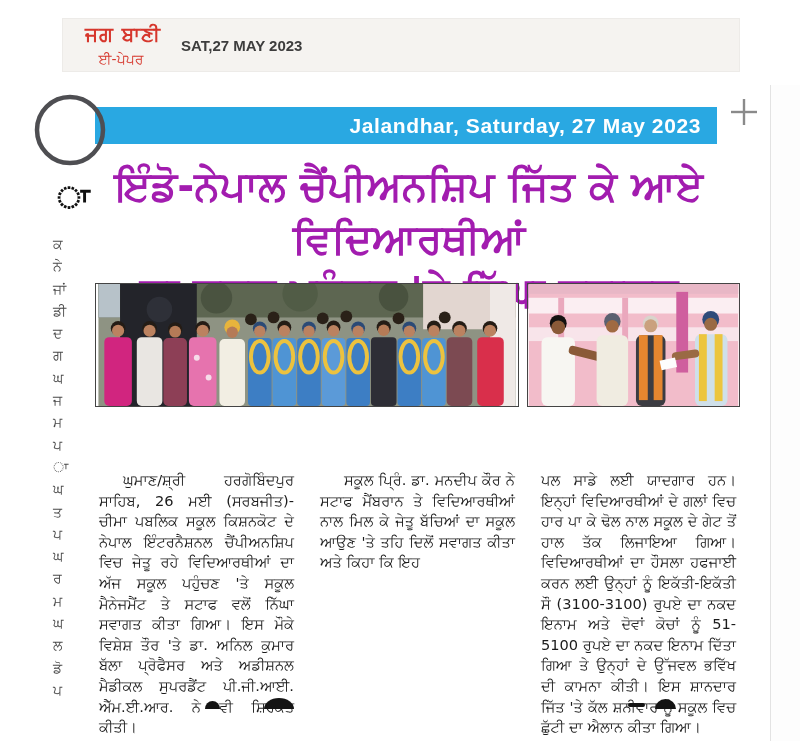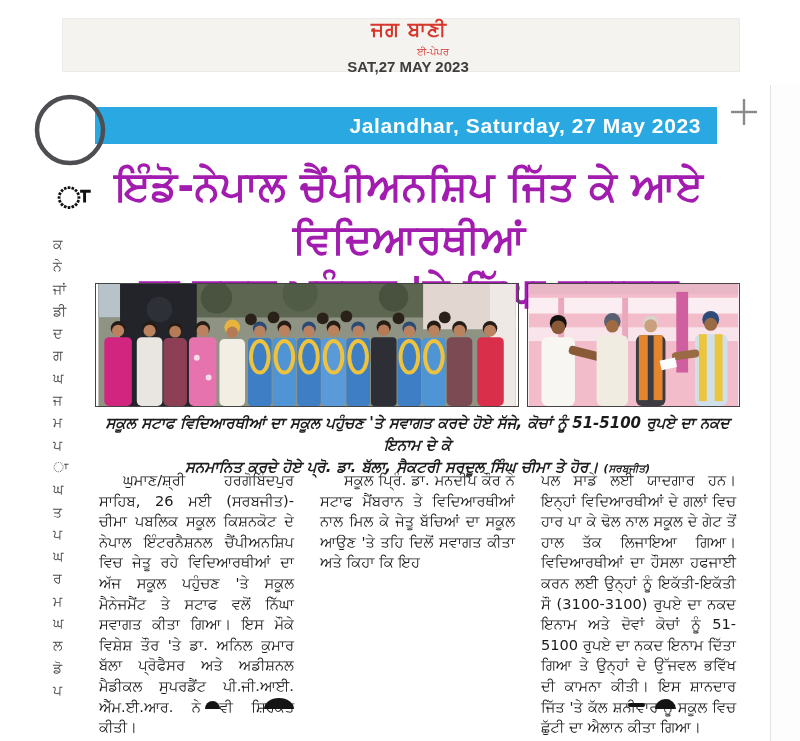--- a/index.html
+++ b/index.html
@@ -6,24 +6,24 @@
   .canvas{
     position:relative;width:800px;height:741px;background:#ffffff;
     overflow:hidden;font-family:"DejaVu Sans","Liberation Sans",sans-serif;
   }
   
   .right-strip{position:absolute;left:770px;top:85px;width:30px;height:656px;
     background:#fdfdfd;border-left:1px solid #e3e3e3;}
   
   .topbar{position:absolute;left:62px;top:18px;width:678px;height:54px;
     background:#f5f3f0;border:1px solid #edebe8;box-sizing:border-box;
-    display:flex;align-items:center;flex-direction:column;}
+    display:flex;align-items:center;}
   .logo{width:88px;margin-left:16px;text-align:center;line-height:1;}
   .logo-main{color:#d6362c;font-weight:bold;font-size:20px;letter-spacing:1px;}
-  .logo-sub{color:#d6362c;font-size:10px;text-align:right;margin-top:8px;padding-right:4px;}
+  .logo-sub{color:#d6362c;font-size:14px;text-align:center;margin-top:8px;padding-right:4px;}
   .header-meta{margin-left:14px;color:#3d3d3d;font-family:"Liberation Sans",sans-serif;}
   .date-line{font-size:15px;font-weight:bold;line-height:19px;}
   .edition-line{font-size:15px;font-weight:bold;line-height:19px;}
   
   .masthead-bar{position:absolute;left:95px;top:107px;width:622px;height:37px;
     background:#29a8e2;color:#ffffff;text-align:right;font-family:"Liberation Sans",sans-serif;
     font-weight:bold;font-size:21px;line-height:37px;letter-spacing:0.6px;
     padding-right:16px;box-sizing:border-box;}
   .crescent{position:absolute;left:58px;top:92px;width:52px;height:76px;overflow:visible;}
   .crop-plus{position:absolute;left:728px;top:96px;width:32px;height:32px;}
@@ -267,27 +267,20 @@
             <rect x="173" y="51" width="8" height="68" fill="#ecc53e"></rect>
             <rect x="189" y="51" width="8" height="68" fill="#ecc53e"></rect>
             <rect x="145" y="70" width="28" height="8" rx="4" fill="#9a6a44" transform="rotate(-8 145 70)"></rect>
           </g>
 
         <rect x="133" y="78" width="16" height="10" fill="#fdfdfd" transform="rotate(-12 133 78)"></rect>
       </g>
     </svg>
   </div>
 
-  <div class="caption">
-    <div>ਸਕੂਲ ਸਟਾਫ ਵਿਦਿਆਰਥੀਆਂ ਦਾ ਸਕੂਲ ਪਹੁੰਚਣ 'ਤੇ ਸਵਾਗਤ ਕਰਦੇ ਹੋਏ ਸੱਜੇ, ਕੋਚਾਂ ਨੂੰ 51-5100 ਰੁਪਏ ਦਾ ਨਕਦ ਇਨਾਮ ਦੇ ਕੇ</div>
-    <div>
-      <span>ਸਨਮਾਨਿਤ ਕਰਦੇ ਹੋਏ ਪ੍ਰੋ. ਡਾ. ਬੱਲਾ, ਸੈਕਟਰੀ ਸਰਦੂਲ ਸਿੰਘ ਚੀਮਾ ਤੇ ਹੋਰ।</span>
-      <span class="credit">(ਸਰਬਜੀਤ)</span>
-    </div>
-  </div>
 
   <div class="article">
     <div class="col">
       <p>ਘੁਮਾਣ/ਸ਼੍ਰੀ ਹਰਗੋਬਿੰਦਪੁਰ ਸਾਹਿਬ, 26 ਮਈ (ਸਰਬਜੀਤ)- ਚੀਮਾ ਪਬਲਿਕ ਸਕੂਲ ਕਿਸ਼ਨਕੋਟ ਦੇ ਨੇਪਾਲ ਇੰਟਰਨੈਸ਼ਨਲ ਚੈਂਪੀਅਨਸ਼ਿਪ ਵਿਚ ਜੇਤੂ ਰਹੇ ਵਿਦਿਆਰਥੀਆਂ ਦਾ ਅੱਜ ਸਕੂਲ ਪਹੁੰਚਣ 'ਤੇ ਸਕੂਲ ਮੈਨੇਜਮੈਂਟ ਤੇ ਸਟਾਫ ਵਲੋਂ ਨਿੱਘਾ ਸਵਾਗਤ ਕੀਤਾ ਗਿਆ। ਇਸ ਮੌਕੇ ਵਿਸ਼ੇਸ਼ ਤੌਰ 'ਤੇ ਡਾ. ਅਨਿਲ ਕੁਮਾਰ ਬੱਲਾ ਪ੍ਰੋਫੈਸਰ ਅਤੇ ਅਡੀਸ਼ਨਲ ਮੈਡੀਕਲ ਸੁਪਰਡੈਂਟ ਪੀ.ਜੀ.ਆਈ. ਐੱਮ.ਈ.ਆਰ. ਨੇ ਵੀ ਸ਼ਿਰਕਤ ਕੀਤੀ।</p>
       <p>ਸਕੂਲ ਦੇ ਸੈਕਟਰੀ ਸਰਦੂਲ ਸਿੰਘ ਚੀਮਾ</p>
     </div>
     <div class="col">
       <p>ਸਕੂਲ ਪ੍ਰਿੰ. ਡਾ. ਮਨਦੀਪ ਕੌਰ ਨੇ ਸਟਾਫ ਮੈਂਬਰਾਨ ਤੇ ਵਿਦਿਆਰਥੀਆਂ ਨਾਲ ਮਿਲ ਕੇ ਜੇਤੂ ਬੱਚਿਆਂ ਦਾ ਸਕੂਲ ਆਉਣ 'ਤੇ ਤਹਿ ਦਿਲੋਂ ਸਵਾਗਤ ਕੀਤਾ ਅਤੇ ਕਿਹਾ ਕਿ ਇਹ</p>
     </div>
     <div class="col">

